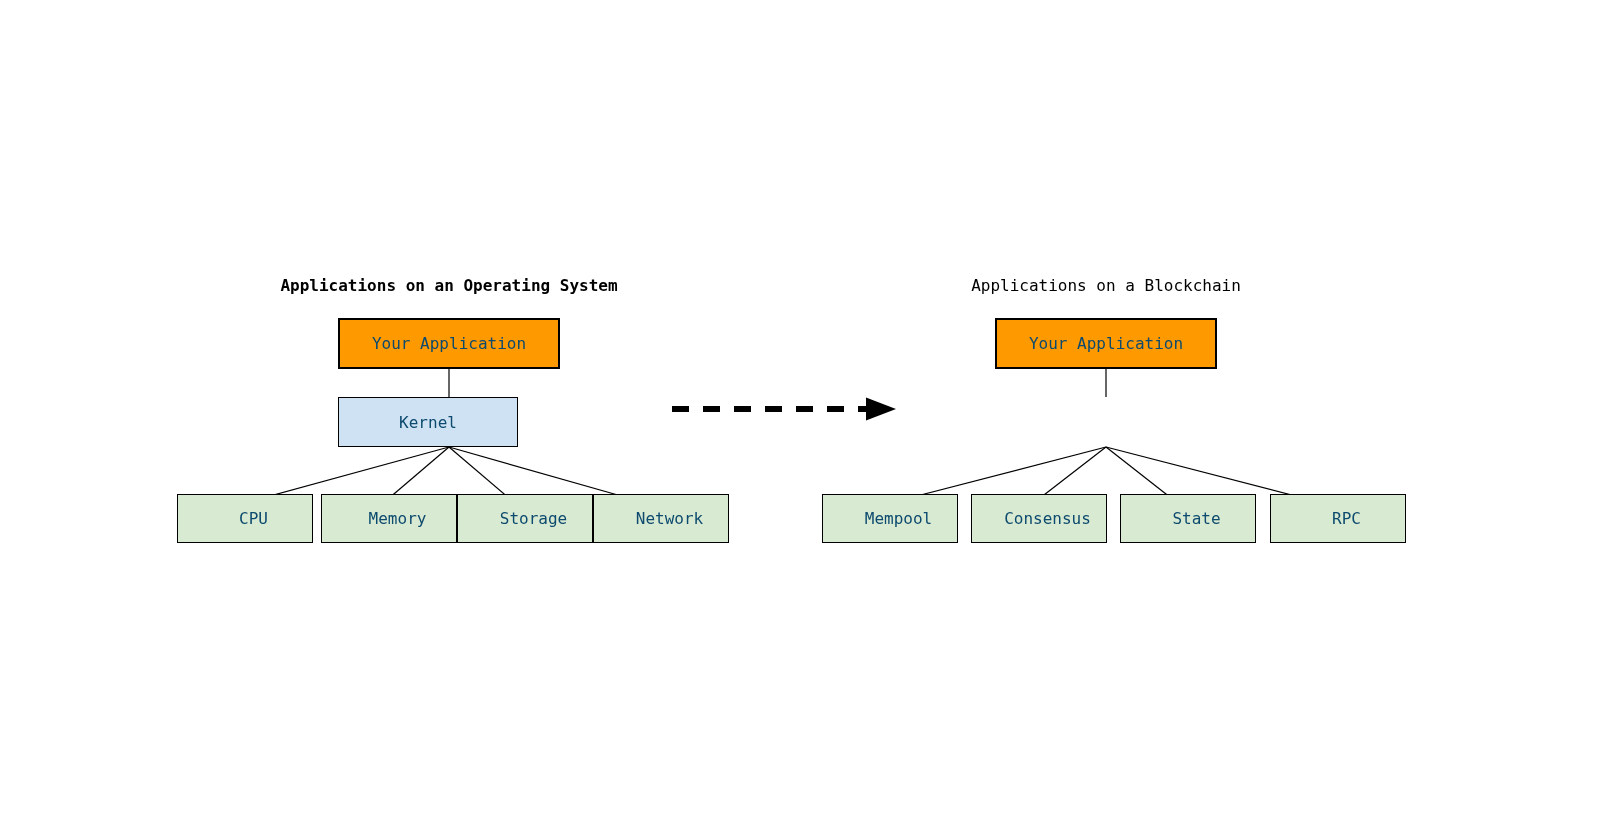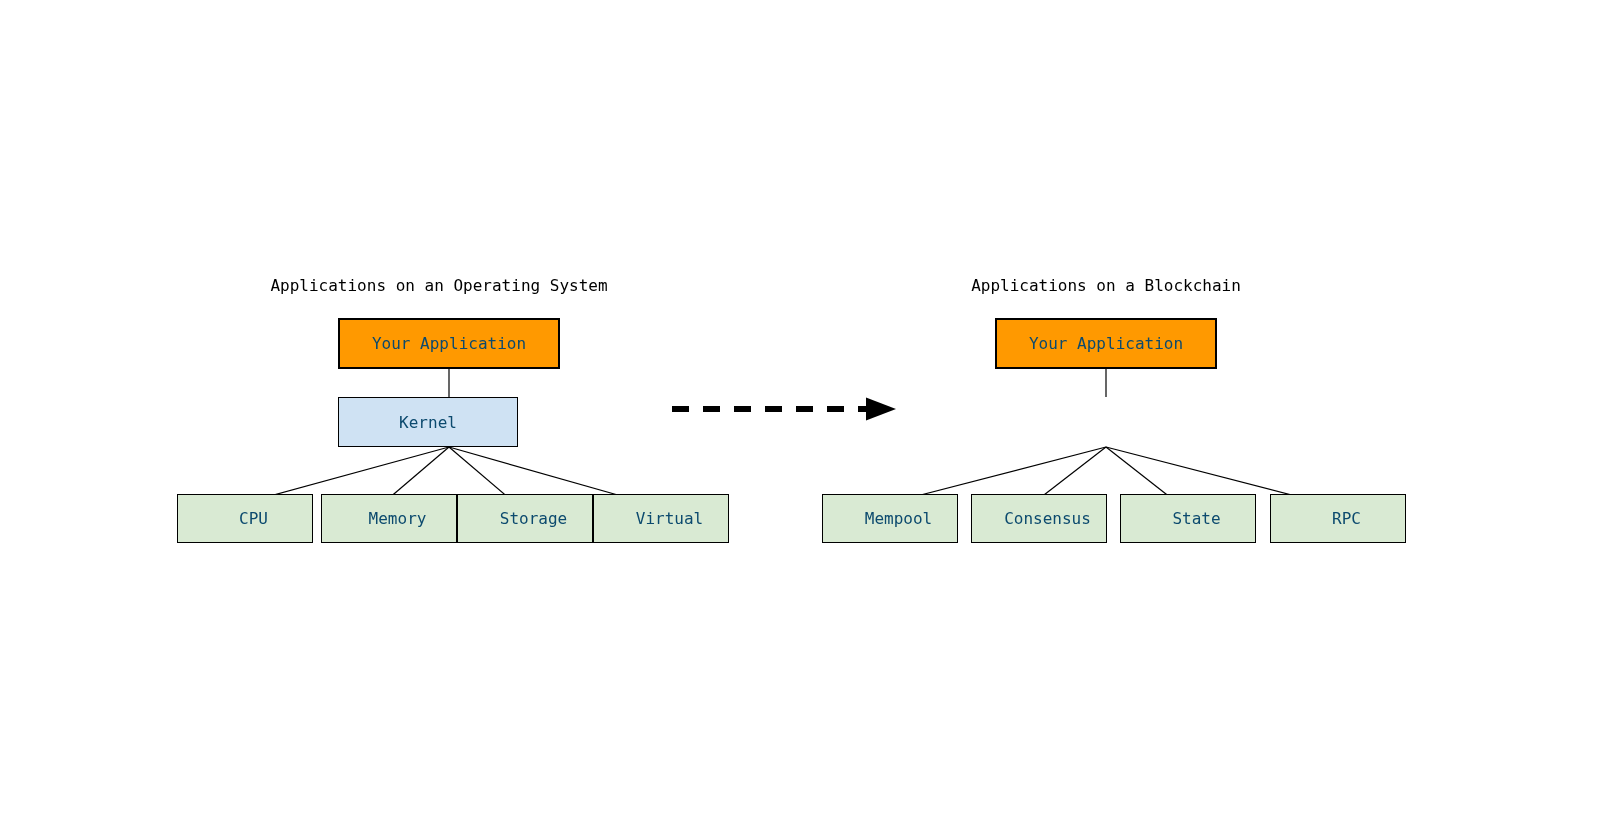--- a/index.html
+++ b/index.html
@@ -83,41 +83,41 @@
     <line x1="1106" y1="447" x2="1031" y2="505" stroke="#000000" stroke-width="1.2"></line>
     <line x1="1106" y1="447" x2="1180" y2="505" stroke="#000000" stroke-width="1.2"></line>
     <line x1="1106" y1="447" x2="1330" y2="505" stroke="#000000" stroke-width="1.2"></line>
 
     <g>
       <line x1="672" y1="409" x2="866" y2="409" stroke="#000000" stroke-width="6" stroke-dasharray="17 14"></line>
       <polygon points="866,397.5 896,409 866,420.5" fill="#000000"></polygon>
     </g>
   </svg>
 
-  <div class="diagram-title" style="left:439px;">Applications on an Operating System</div>
+  <div class="diagram-title" style="left:449px;font-weight:bold;">Applications on an Operating System</div>
 
   <div class="node app-box" style="left:338px;">
     <span>Your Application</span>
   </div>
 
   <div class="node mid-box" style="left:338px;">
     <span>Kernel</span>
   </div>
 
   <div class="node leaf-box" style="left:177px;">
     <span>CPU</span>
   </div>
   <div class="node leaf-box" style="left:321px;">
     <span>Memory</span>
   </div>
   <div class="node leaf-box" style="left:457px;">
     <span>Storage</span>
   </div>
   <div class="node leaf-box" style="left:593px;">
-    <span>Virtual</span>
+    <span>Network</span>
   </div>
 
   <div class="diagram-title" style="left:1106px;">Applications on a Blockchain</div>
 
   <div class="node app-box" style="left:995px;">
     <span>Your Application</span>
   </div>
 
 
   <div class="node leaf-box" style="left:971px;">

